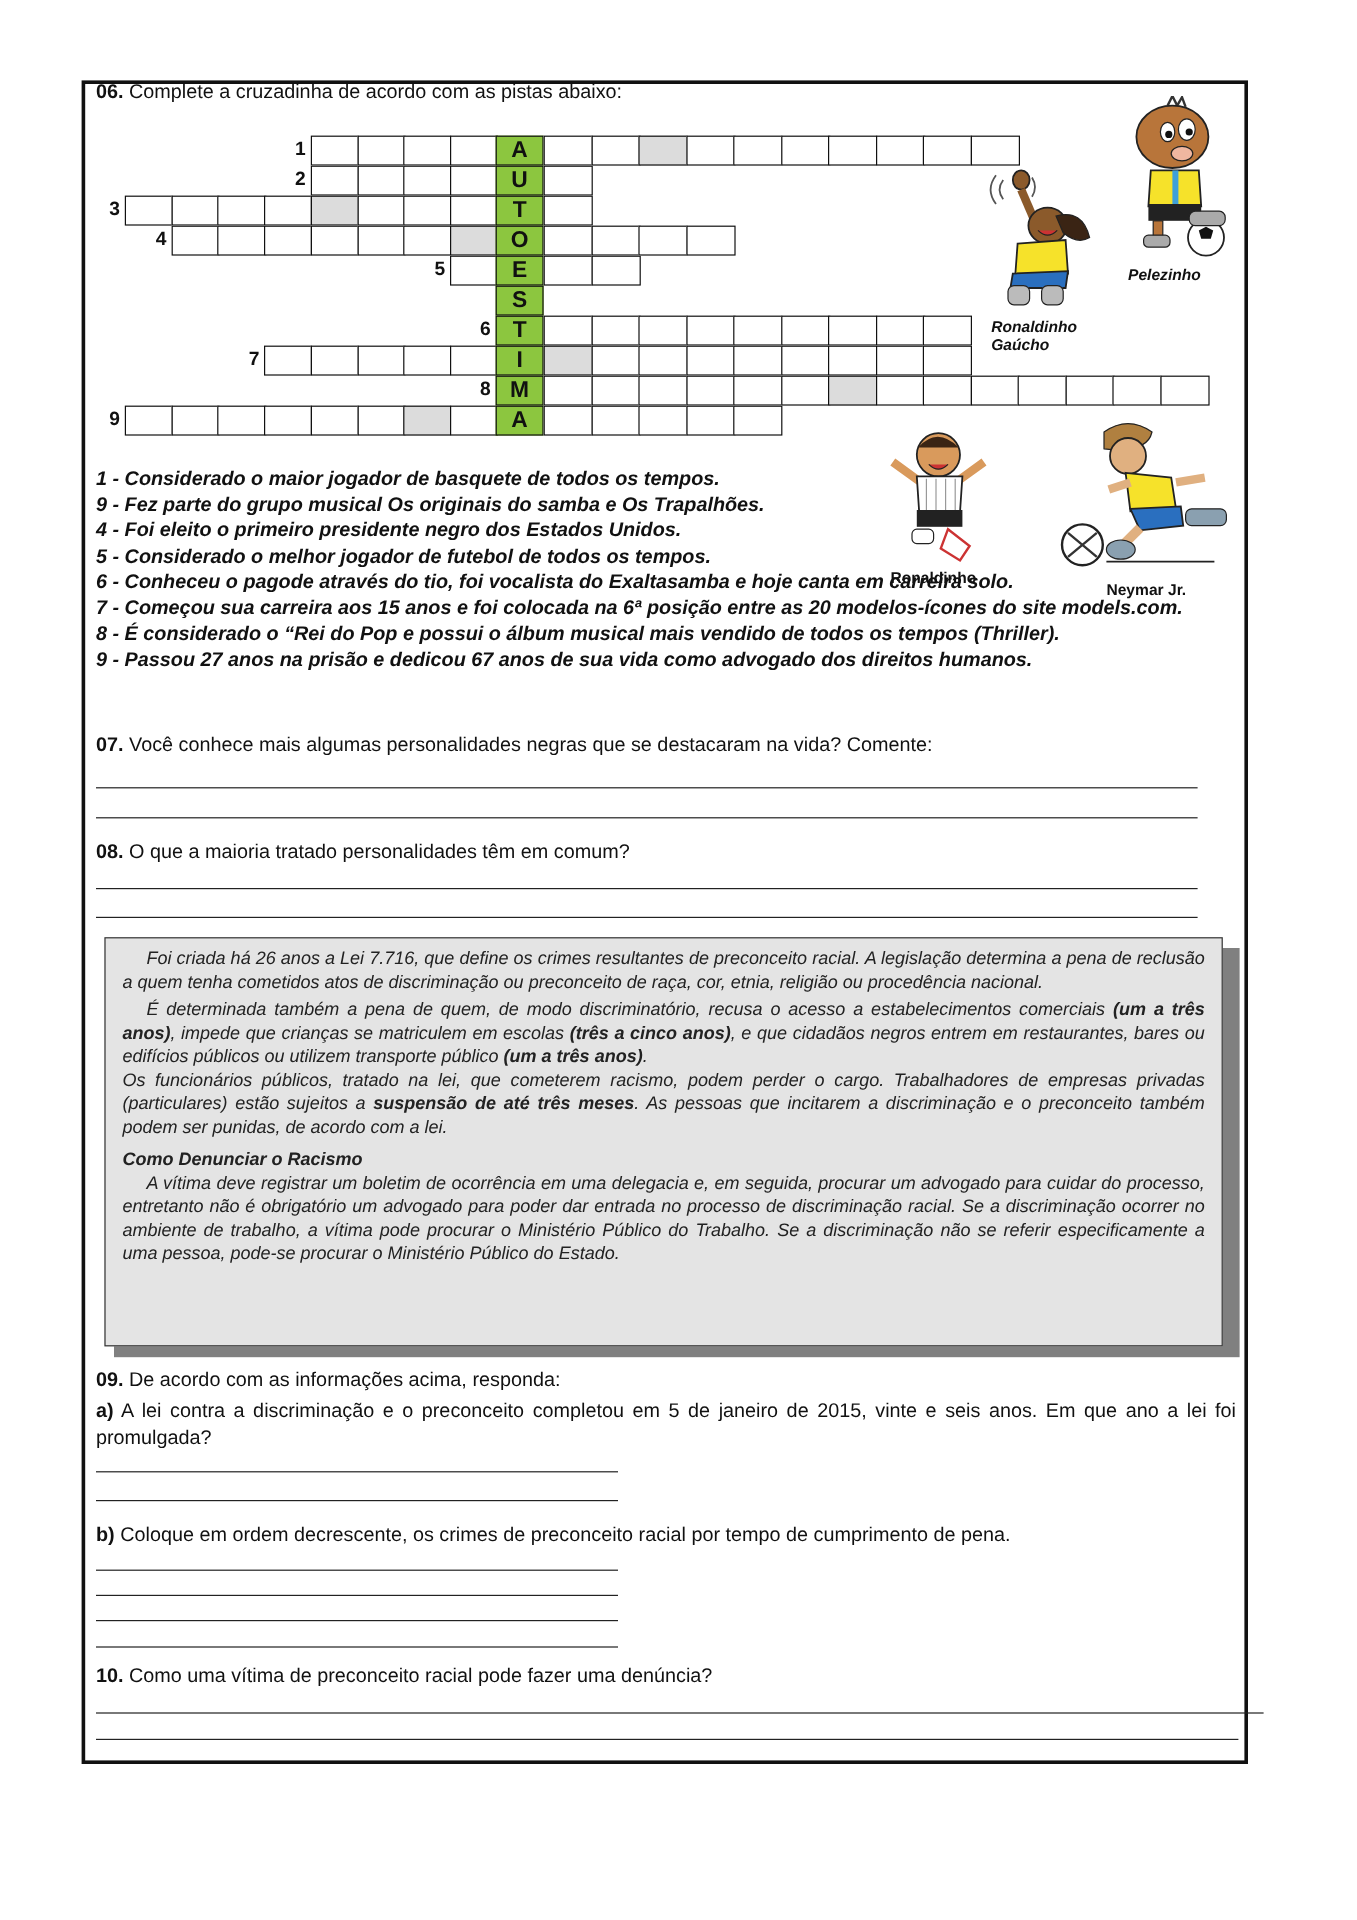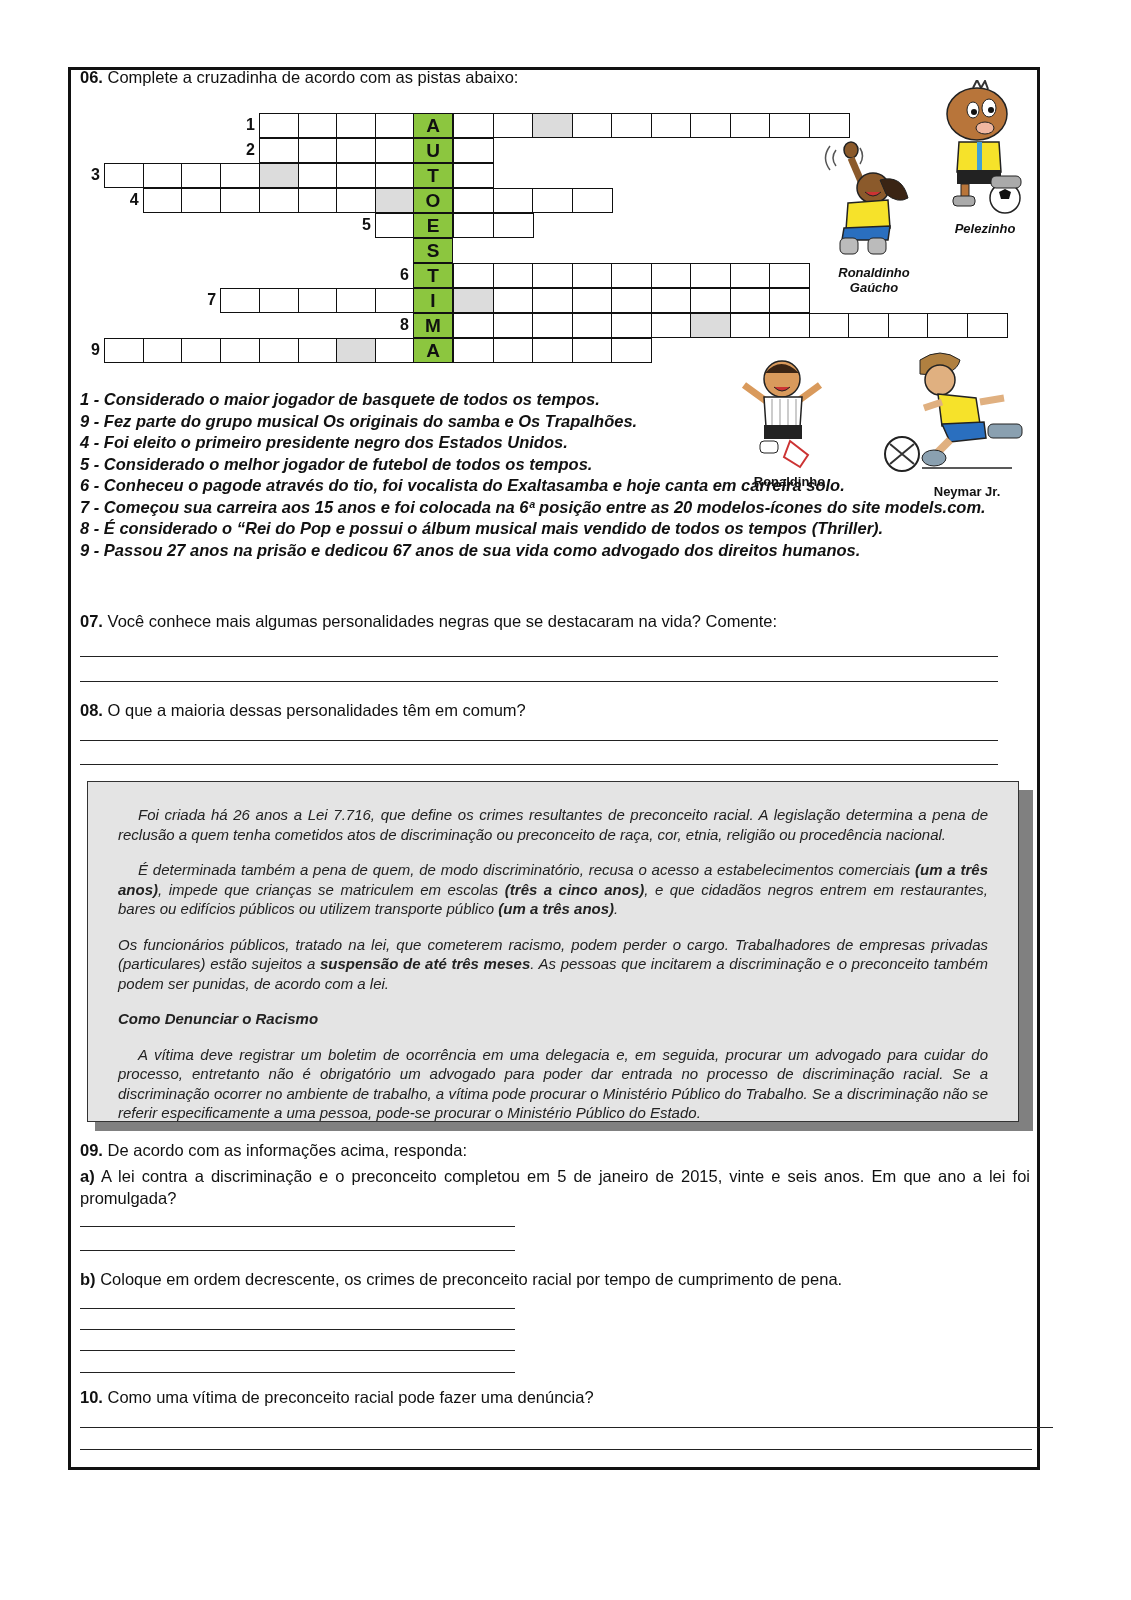--- a/index.html
+++ b/index.html
@@ -11,26 +11,26 @@
   .grid { position: absolute; left: 0; top: 0; }
   .cell { position: absolute; width: 40px; height: 25px; box-sizing: border-box; border: 1.5px solid #111; background: #fff; }
   .cell.grey { background: #dcdcdc; }
   .cell.key { background: #8cc63f; font-weight: bold; font-size: 19px; text-align: center; line-height: 23px; color: #111; }
   .num { position: absolute; font-weight: bold; font-size: 16px; width: 20px; text-align: right; }
   
   .clues { position: absolute; left: 80px; top: 389px; width: 950px; font-style: italic; font-weight: bold; font-size: 16.5px; line-height: 21.5px; }
   .clues .clue { text-align: justify; }
   .clues .clue.j { text-align-last: left; }
   .figure { position: absolute; }
-  .fig-label { position: absolute; font-style: italic; font-weight: bold; font-size: 13px; text-align: center; }
+  .fig-label { position: absolute; font-style: italic; font-weight: bold; font-size: 13px; text-align: left; }
   .line { position: absolute; height: 0; border-top: 1.5px solid #222; }
   
   .shadow { position: absolute; left: 95px; top: 790px; width: 938px; height: 341px; background: #808080; }
   .infobox { position: absolute; left: 87px; top: 781px; width: 932px; height: 341px; box-sizing: border-box; background: #e4e4e4; border: 1.5px solid #333; padding: 7px 14px 6px 14px; font-style: italic; font-size: 15px; line-height: 19.5px; color: #222; text-align: justify; }
-  .infobox p { margin: 16px; }
+  .infobox p { margin: 0; }
   .infobox .ind { text-indent: 20px; }
   .infobox .gap { margin-top: 4px; }
   .infobox .hd { font-weight: bold; margin-top: 8px; }
   .sub { position: absolute; left: 80px; width: 950px; font-size: 16.5px; line-height: 22px; text-align: justify; }
   .sub b { font-weight: bold; }
   svg { display: block; }
 </style>
 </head>
 <body>
 
@@ -247,21 +247,21 @@
 
 <div class="q-title" style="top:612px;">
   <b>07.</b>
   <span>Você conhece mais algumas personalidades negras que se destacaram na vida?  Comente:</span>
 </div>
 <div class="line" style="left:80px; top:656px; width:918px;"></div>
 <div class="line" style="left:80px; top:681px; width:918px;"></div>
 
 <div class="q-title" style="top:701px;">
   <b>08.</b>
-  <span>O que a maioria dessas personalidades têm em comum?</span>
+  <span>O que a maioria tratado personalidades têm em comum?</span>
 </div>
 <div class="line" style="left:80px; top:740px; width:918px;"></div>
 <div class="line" style="left:80px; top:764px; width:918px;"></div>
 
 <div class="shadow"></div>
 <div class="infobox">
   <p class="ind">Foi criada há 26 anos a Lei 7.716, que define os crimes resultantes de preconceito racial. A legislação determina a pena de reclusão a quem tenha cometidos atos de discriminação ou preconceito de raça, cor, etnia, religião ou procedência nacional.</p>
   <p class="ind gap"><span>É determinada também a pena de quem, de modo discriminatório, recusa o acesso a estabelecimentos comerciais </span><b>(um a três anos)</b><span>, impede que crianças se matriculem em escolas </span><b>(três a cinco anos)</b><span>, e que cidadãos negros entrem em restaurantes, bares ou edifícios públicos ou utilizem transporte público </span><b>(um a três anos)</b><span>.</span></p>
   <p><span>Os funcionários públicos, tratado na lei, que cometerem racismo, podem perder o cargo. Trabalhadores de empresas privadas (particulares) estão sujeitos a </span><b>suspensão de até três meses</b><span>. As pessoas que incitarem a discriminação e o preconceito também podem ser punidas, de acordo com a lei.</span></p>
   <p class="hd">Como Denunciar o Racismo</p>

